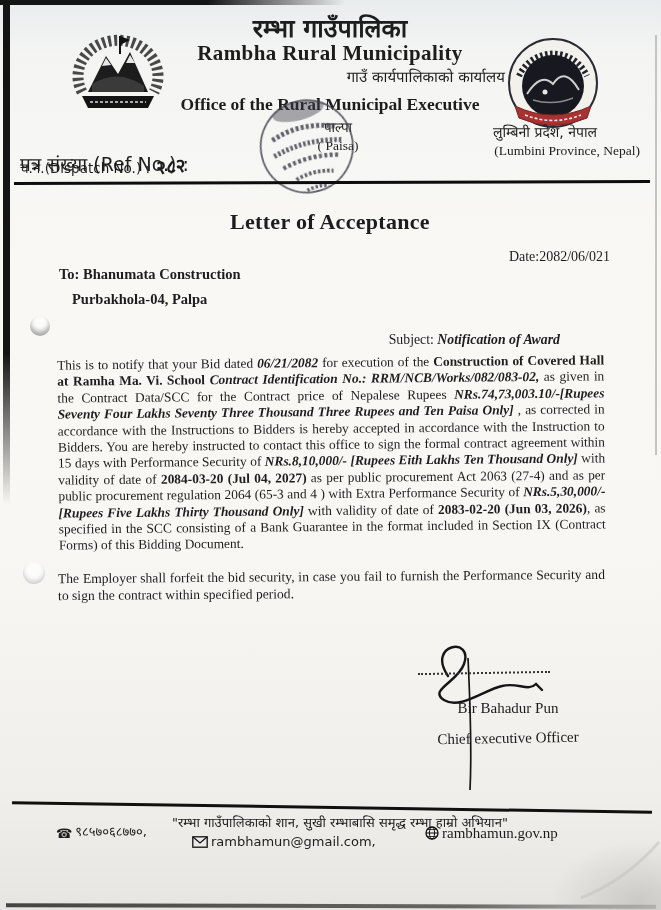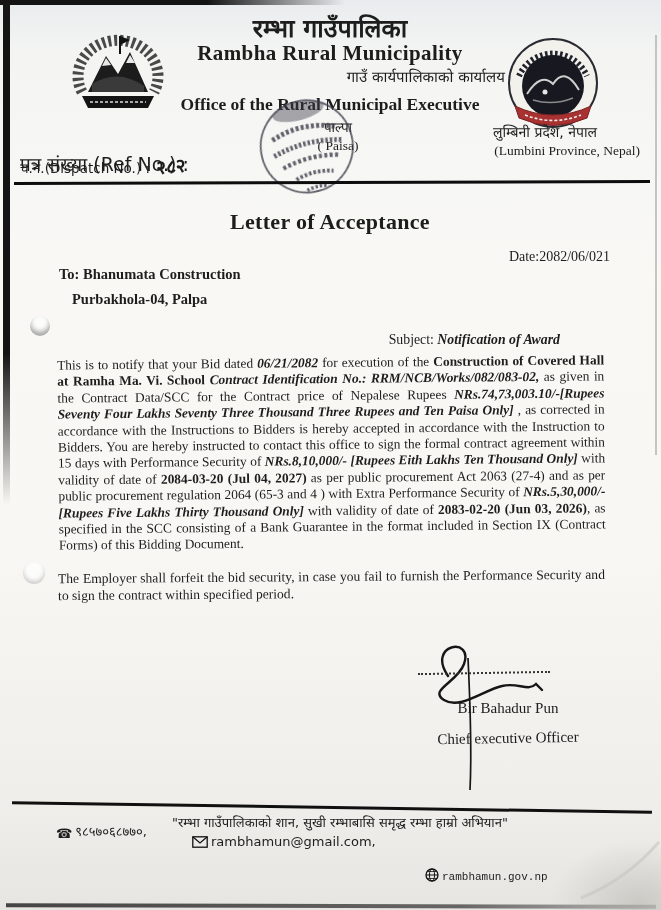--- a/index.html
+++ b/index.html
@@ -41,21 +41,21 @@
   .sg-bi{font-weight:bold;font-style:italic;}
   
   .sig-dots{left:418px;top:672px;width:132px;border-bottom:2.4px dotted #333;transform:rotate(-1deg);}
   .sig-name{left:428px;top:700px;width:160px;text-align:center;font-size:15px;}
   .sig-title{left:408px;top:730px;width:200px;text-align:center;font-size:15px;transform:rotate(-1deg);}
   
   .rule2{left:12px;top:806px;width:640px;height:3px;background:#101010;transform:rotate(.85deg);}
   .slogan{left:90px;top:813px;width:500px;text-align:center;font-size:13px;font-family:"DejaVu Sans",sans-serif;}
   .f-phone{left:16px;top:822px;font-size:13px;font-family:"DejaVu Sans",sans-serif;margin-left:40px;}
   .f-email{left:192px;top:834px;font-size:13px;font-family:"DejaVu Sans",sans-serif;}
-  .f-web{left:425px;top:868px;font-size:11px;font-family:Liberation Mono, monospace;}
+  .f-web{left:425px;top:825px;font-size:15px;font-family:Liberation Serif, serif;}
   .icn{display:inline-block;vertical-align:-2px;margin-right:3px;}
   .stamp{left:250px;top:90px;width:118px;height:122px;transform:rotate(-14deg);opacity:.8;filter:blur(.4px);}
 </style>
 </head>
 <body>
 
 <div class="page">
 
   <div class="abs edge-left"></div>
   <div class="abs edge-top"></div>

